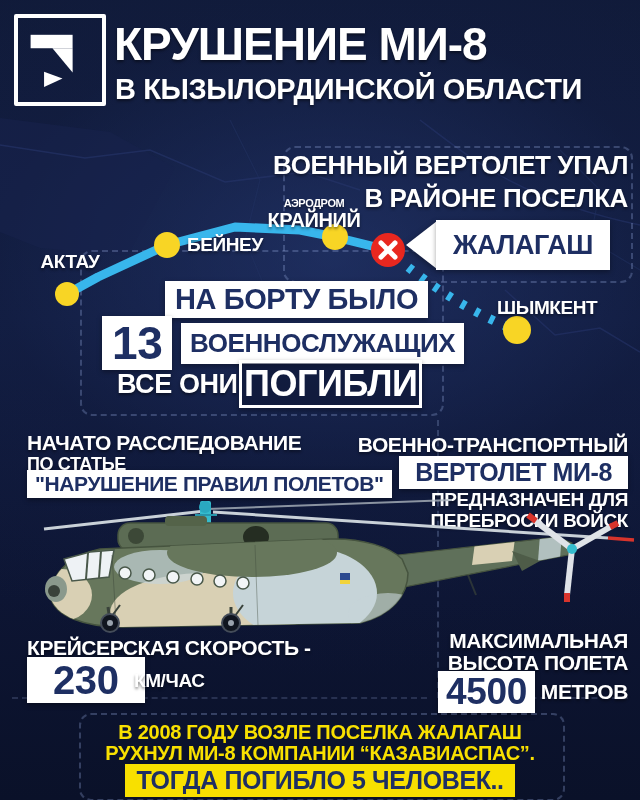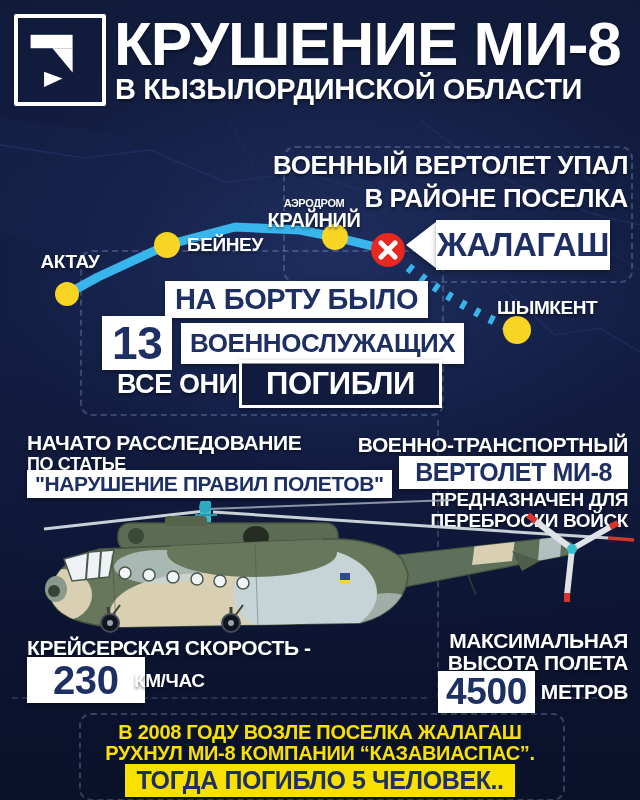--- a/index.html
+++ b/index.html
@@ -15,33 +15,33 @@
   .w{color:#fff;font-weight:700;letter-spacing:-.4px;text-shadow:0 2px 3px rgba(0,0,0,.45);white-space:nowrap;}
   .whitebox{
     display:inline-block;background:#fff;color:var(--navy_text,#1e2f63);
     font-weight:700;letter-spacing:-.4px;white-space:nowrap;
     box-shadow:0 2px 5px rgba(0,0,0,.35);
   }
   .dashpanel{border:2px dashed rgba(150,170,220,.30);border-radius:12px;}
   .rightcol{right:12px;text-align:right;}
   
   .logo-frame{left:14px;top:14px;width:84px;height:84px;border:4px solid #fff;border-radius:2px;}
-  .title{left:114px;top:18px;font-size:62px;line-height:52px;font-weight:700;letter-spacing:-1px;}
+  .title{left:114px;top:18px;font-size:46px;line-height:52px;font-weight:700;letter-spacing:-1px;}
   .subtitle{left:115px;top:74px;font-size:29px;line-height:30px;}
   
   .citylabel{font-size:19px;}
   
   .jala-arrow{left:406px;top:221px;width:0;height:0;border-top:24px solid transparent;border-bottom:24px solid transparent;border-right:31px solid #fff;filter:drop-shadow(0 2px 3px rgba(0,0,0,.4));}
-  .jala-box{left:436px;top:220px;width:174px;height:50px;line-height:50px;text-align:center;font-size:33px;}
+  .jala-box{left:436px;top:220px;width:174px;height:50px;line-height:50px;text-align:center;font-size:27px;}
   
   .cas-box1{left:117px;top:281px;font-size:29px;padding:2px 10px;margin-left:48px;}
   .cas-count{left:102px;top:316px;font-size:46px;line-height:54px;padding:0 10px;}
   .cas-count-label{left:181px;top:323px;font-size:26px;line-height:41px;padding:0 9px;}
   .cas-all{left:117px;top:369px;font-size:27px;}
-  .cas-died{left:239px;top:360px;font-size:31px;line-height:42px;padding:0 24px;border:3px solid #fff;color:#fff;font-weight:700;letter-spacing:-.4px;background:rgba(12,20,48,.5);box-shadow:0 2px 5px rgba(0,0,0,.35);white-space:nowrap;}
+  .cas-died{left:239px;top:360px;font-size:36px;line-height:42px;padding:0 2px;border:3px solid #fff;color:#fff;font-weight:700;letter-spacing:-.4px;background:rgba(12,20,48,.5);box-shadow:0 2px 5px rgba(0,0,0,.35);white-space:nowrap;}
   
   .hist-line{left:80px;width:480px;text-align:center;font-weight:700;font-size:20px;letter-spacing:-.3px;color:var(--accent_yellow,#f8e000);white-space:nowrap;}
   .hist-bar{display:inline-block;background:var(--accent_yellow,#f8e000);color:var(--navy_text,#1e2f63);font-weight:700;font-size:25px;letter-spacing:-.4px;padding:2px 11px;white-space:nowrap;}
   .divider{border-left:2px dashed rgba(140,160,210,.28);}
   .hline{border-top:2px dashed rgba(140,160,210,.22);}
 </style>
 </head>
 <body>
 
 <div class="stage">

